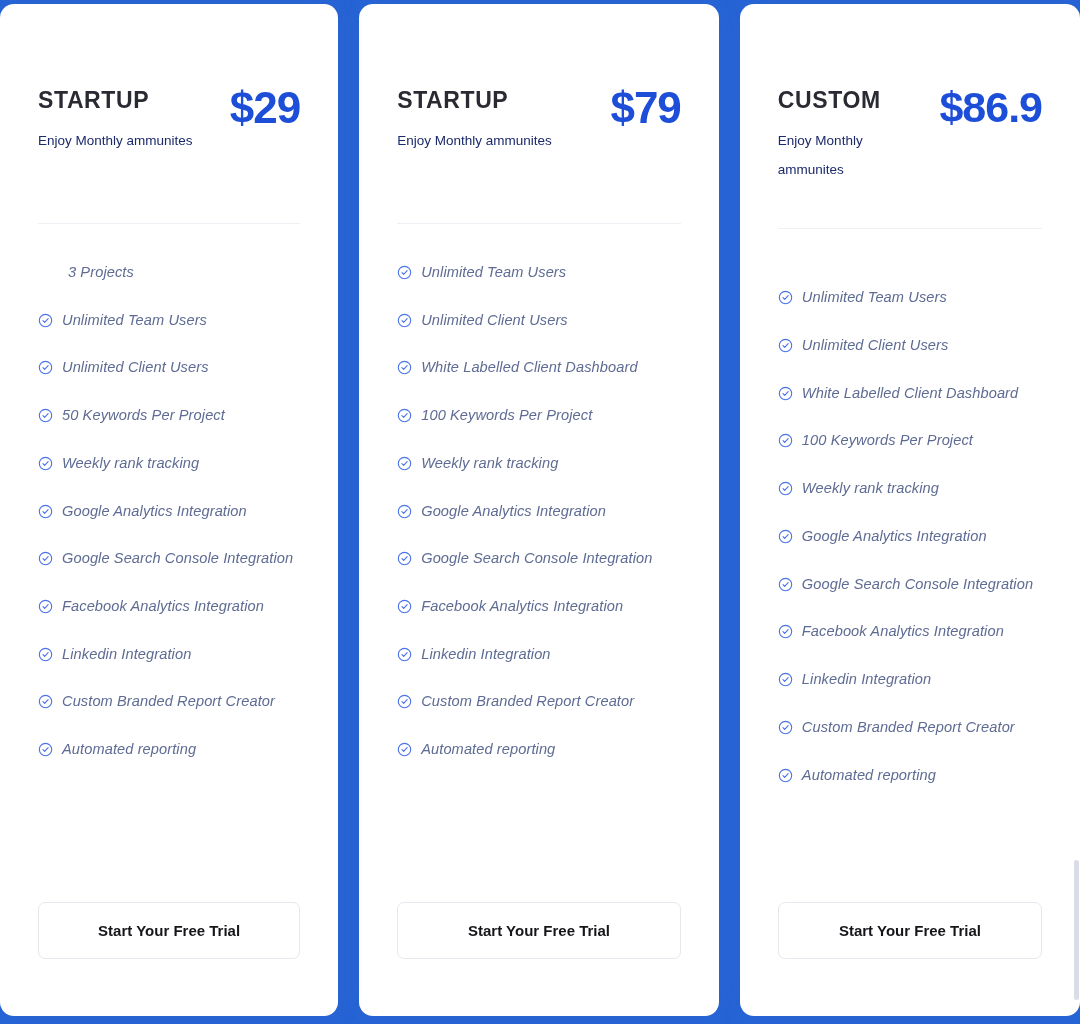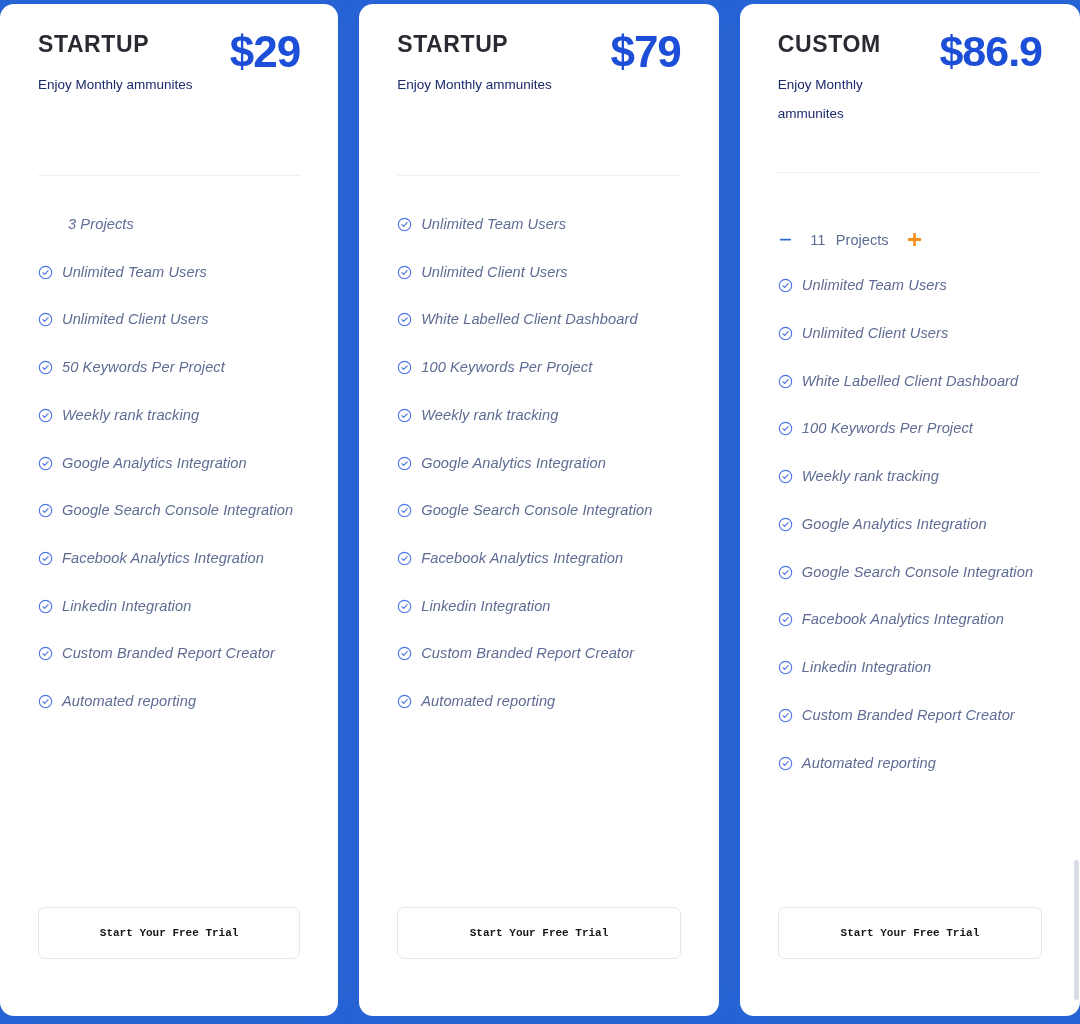--- a/index.html
+++ b/index.html
@@ -58,22 +58,23 @@
 
   .card-1 { width: 345px; }
   .card-2 { width: 367px; margin-left: 21px; }
   .card-3 { width: 347px; margin-left: 21px; gap: 20px; }
 
   
   .card-head {
     display: flex;
     align-items: flex-start;
     justify-content: space-between;
-    padding-top: 22px;
+    padding-top: 30px;
     min-height: 118px;
+    margin-top: 48px;
   }
 
   .head-left { padding-top: 6px; }
 
   .plan-name {
     font-size: 23px;
     font-weight: 700;
     letter-spacing: 0.6px;
     color: #2a2a33;
     line-height: 1.1;
@@ -166,22 +167,22 @@
   .step-label { margin-left: -7px; }
 
   
   .cta {
     display: block;
     width: 100%;
     background: #ffffff;
     border: 1px solid #e6e8ee;
     border-radius: 7px;
     padding: 19px 0;
-    font-family: Liberation Mono, monospace;
-    font-size: 11px;
+    font-family: Liberation Sans, sans-serif;
+    font-size: 15px;
     font-weight: 700;
     color: #16161a;
     cursor: pointer;
     margin-bottom: 57px;
     text-align: center;
   }
 
   
   .scrollbar-track {
     position: absolute;
@@ -431,39 +432,20 @@
   <section class="card card-3">
     <div class="card-head">
       <div class="head-left">
         <h2 class="plan-name">CUSTOM</h2>
         <p class="plan-sub">Enjoy Monthly ammunites</p>
       </div>
       <div class="plan-price">$86.9</div>
     </div>
     <hr class="divider">
     <ul class="features">
-      <li class="stepper">
-        <button class="step-btn step-minus">
-          <span>
-              <svg width="15" height="15" viewBox="0 0 16 16">
-                <rect x="2" y="7.1" width="12" height="2" rx="1" fill="#2b6cd4"></rect>
-              </svg>
-            </span>
-        </button>
-        <span class="step-value">11</span>
-        <span class="step-label">Projects</span>
-        <button class="step-btn step-plus">
-          <span>
-              <svg width="17" height="17" viewBox="0 0 16 16">
-                <rect x="1.8" y="6.7" width="12.4" height="2.6" rx="0.4" fill="#f5921e"></rect>
-                <rect x="6.7" y="1.8" width="2.6" height="12.4" rx="0.4" fill="#f5921e"></rect>
-              </svg>
-            </span>
-        </button>
-      </li>
       <li class="feature">
         <span class="chk">
             <svg width="15" height="15" viewBox="0 0 16 16">
               <circle cx="8" cy="8" r="6.6" fill="none" stroke="#4a73e8" stroke-width="1.2"></circle>
               <path d="M5.3 8.1L7.1 9.9L10.8 6.1" fill="none" stroke="#4a73e8" stroke-width="1.2" stroke-linecap="round" stroke-linejoin="round"></path>
             </svg>
           </span>
         <span>Unlimited Team Users</span>
       </li>
       <li class="feature">

